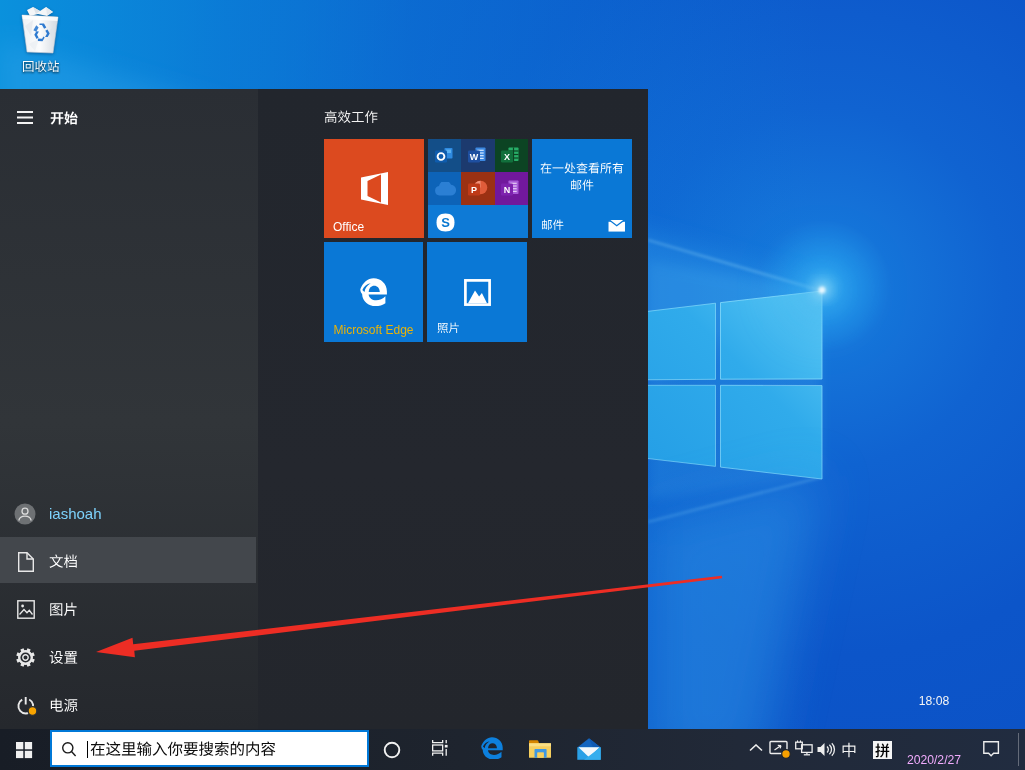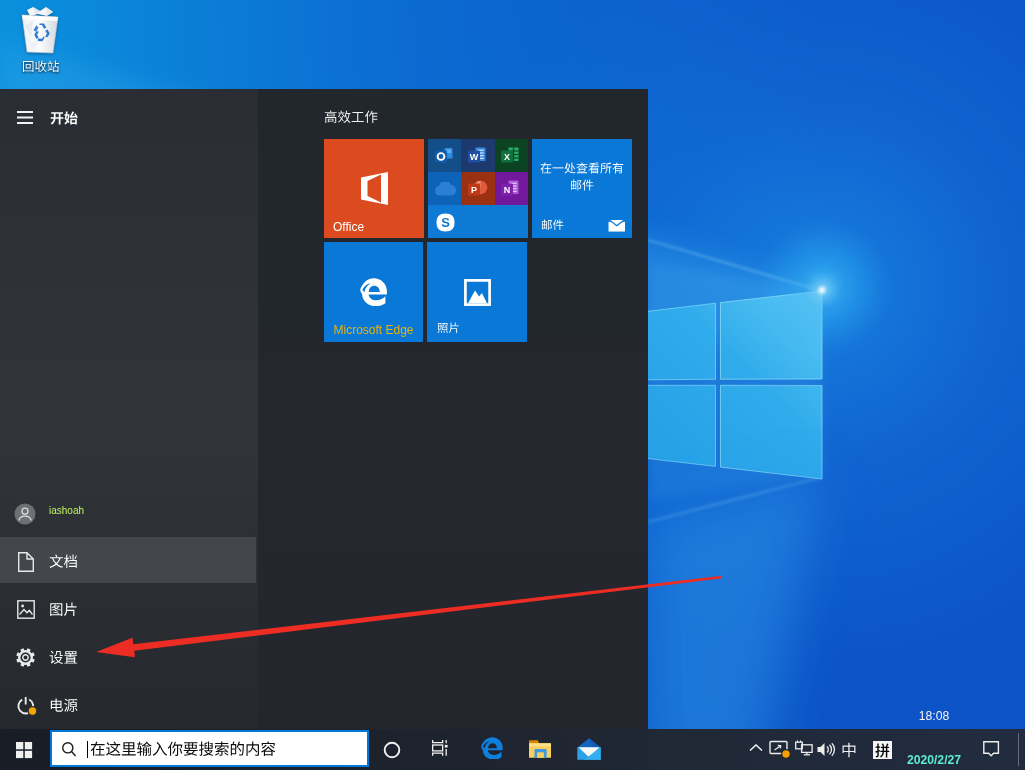--- a/index.html
+++ b/index.html
@@ -268,21 +268,21 @@
         <use href="#g29031" transform="translate(0.0,10.12) scale(0.01150)"></use>
         <use href="#g29255" transform="translate(11.5,10.12) scale(0.01150)"></use>
       </g>
     </svg>
     <div class="abs" style="left:0;top:537px;width:256px;height:46px;background:#43474c;"></div>
     <svg class="abs" style="left:14px;top:503px" width="22" height="22" viewBox="0 0 22 22">
 <circle cx="11" cy="11" r="10.5" fill="#6e7174"></circle>
 <circle cx="11" cy="8.2" r="3" fill="none" stroke="#dcdcdc" stroke-width="1.3"></circle>
 <path d="M4.8,17.5 a6.3,5.2 0 0 1 12.4,0" fill="none" stroke="#dcdcdc" stroke-width="1.3"></path>
 </svg>
-    <div class="lat" style="left:49px;top:505px;font-size:10px;color:#bef264;">iashoah</div>
+    <div class="lat" style="left:49px;top:505px;font-size:15px;color:#7dd3fc;">iashoah</div>
     <svg class="abs" style="left:17px;top:551px" width="18" height="22" viewBox="0 0 18 22">
 <path d="M1.7,1.7 L10,1.7 L16.3,8 L16.3,20.3 L1.7,20.3 Z" fill="none" stroke="#e8e8e8" stroke-width="1.4"></path>
 <path d="M10,1.7 L10,8 L16.3,8" fill="none" stroke="#e8e8e8" stroke-width="1.4"></path>
 </svg>
     <svg class="abs" style="left:49px;top:554.2px;" width="29" height="16.2" viewBox="0 0 29 16.2">
       <g fill="#ffffff">
         <use href="#g25991" transform="translate(0.0,12.76) scale(0.01450)"></use>
         <use href="#g26723" transform="translate(14.5,12.76) scale(0.01450)"></use>
       </g>
     </svg>
@@ -417,18 +417,18 @@
       <g fill="#f2f2f2">
         <use href="#g20013" transform="translate(0.0,14.08) scale(0.01600)"></use>
       </g>
     </svg>
     <div class="abs" style="left:873px;top:740.5px;width:18.5px;height:18px;background:#f5f5f5;"></div>
     <svg class="abs" style="left:875px;top:742.6px;" width="15" height="16.8" viewBox="0 0 15 16.8">
       <g fill="#000000">
         <use href="#g25340M" transform="translate(0.0,13.20) scale(0.01500)"></use>
       </g>
     </svg>
-    <div class="lat" style="left:874px;top:709px;width:120px;text-align:center;font-size:12.2px;color:#f5f5f5;">18:08</div>
-    <div class="lat" style="left:874px;top:752.5px;width:120px;text-align:center;font-size:12.2px;color:#5eead4;font-weight:bold;">2020/2/27</div>
+    <div class="lat" style="left:874px;top:694px;width:120px;text-align:center;font-size:12.2px;color:#f5f5f5;">18:08</div>
+    <div class="lat" style="left:874px;top:752.5px;width:120px;text-align:center;font-size:12.2px;color:#f0abfc;">2020/2/27</div>
     <svg class="abs" style="left:983px;top:741px" width="17" height="16" viewBox="0 0 17 16">
 <path d="M0.8,0.8 H15.4 V12.2 H10.6 L8.1,14.8 L5.6,12.2 H0.8 Z" fill="none" stroke="#ededed" stroke-width="1.4"></path>
 </svg>
     <div class="abs" style="left:1018px;top:733px;width:1px;height:33px;background:rgba(255,255,255,0.3);"></div>
   </div>
 </body></html>

